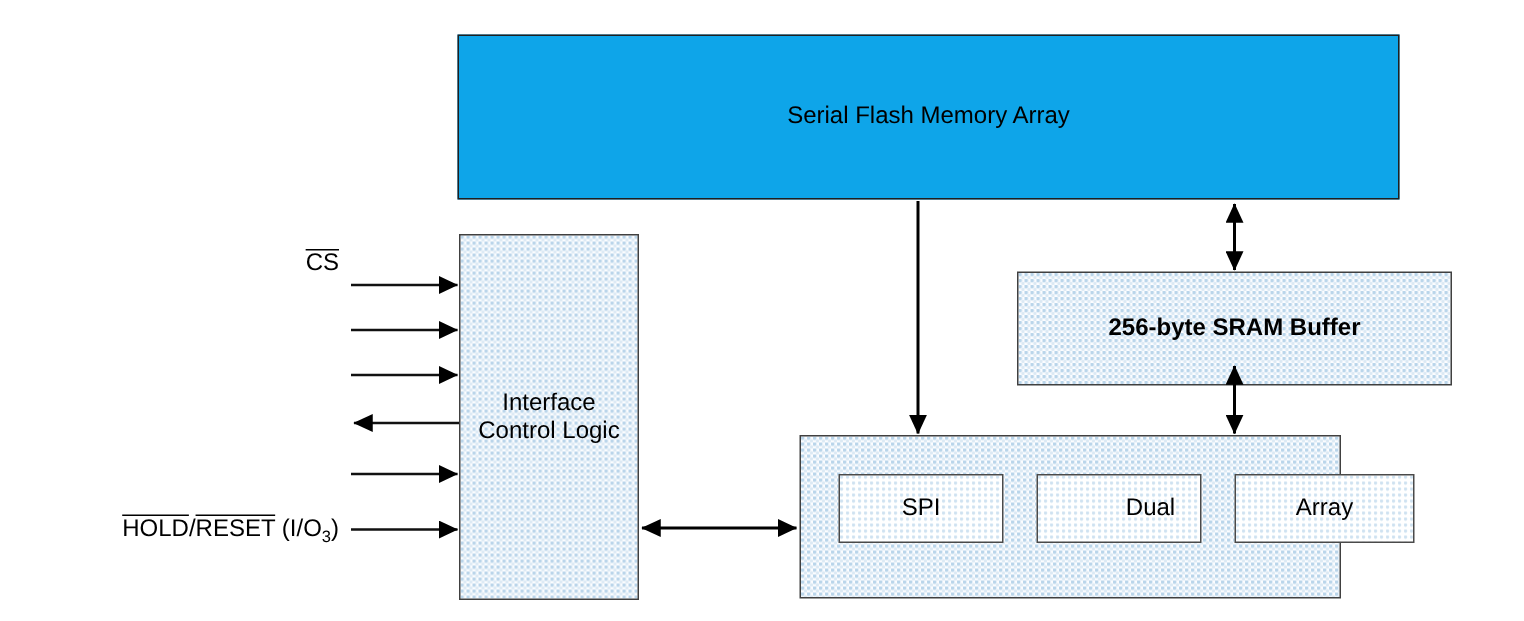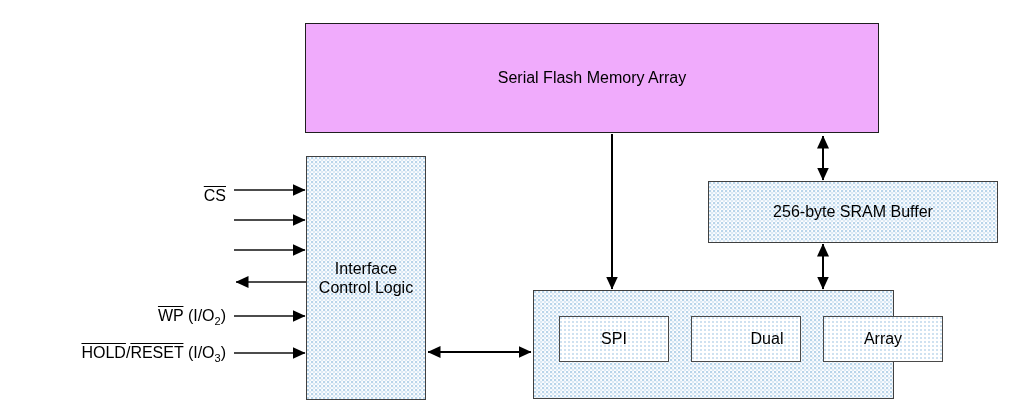--- a/index.html
+++ b/index.html
@@ -23,34 +23,34 @@
   .block {
     position: absolute;
     box-sizing: border-box;
     display: flex;
     align-items: center;
     justify-content: center;
     text-align: center;
     z-index: 2;
   }
   .flash {
-    left: 305px; top: 23px; width: 574px; height: 110px;
-    background: #f0abfc;
+    left: 305px; top: 23px; width: 628px; height: 110px;
+    background: #0ea5e9;
     border: 1.5px solid #1f1f1f;
   }
   .stipple {
     background-color: #fcfdff;
     background-image:
       radial-gradient(circle at 1px 1px, #b9d5ea 0.9px, rgba(185,213,234,0) 1.7px),
       radial-gradient(circle at 3px 3px, #dbe9f4 0.8px, rgba(219,233,244,0) 1.5px);
     background-size: 4px 4px;
     border: 1.5px solid #404040;
   }
   .icl   { left: 306px; top: 156px; width: 120px; height: 244px; }
-  .sram  { left: 708px; top: 181px; width: 290px; height: 62px; }
+  .sram  { left: 678px; top: 181px; width: 290px; height: 76px; font-weight: bold; }
   .io    { left: 533px; top: 290px; width: 361px; height: 109px; }
   .mode {
     position: absolute;
     box-sizing: border-box;
     top: 25px;
     height: 46px;
     display: flex;
     align-items: center;
     justify-content: center;
     background-color: #ffffff;
@@ -117,17 +117,16 @@
       <span>SPI</span>
     </div>
     <div class="mode mode-dual">
       <span>Dual</span>
     </div>
     <div class="mode mode-quad">
       <span>Array</span>
     </div>
   </div>
 
-  <div class="sig" style="top:185px"><span class="ol">CS</span></div>
-  <div class="sig" style="top:305px"><span class="ol">WP</span><span> (I/O</span><sub>2</sub><span>)</span></div>
+  <div class="sig" style="top:165px"><span class="ol">CS</span></div>
   <div class="sig" style="top:342px"><span class="ol">HOLD</span><span>/</span><span class="ol">RESET</span><span> (I/O</span><sub>3</sub><span>)</span></div>
 
 </div>
 
 </body></html>

